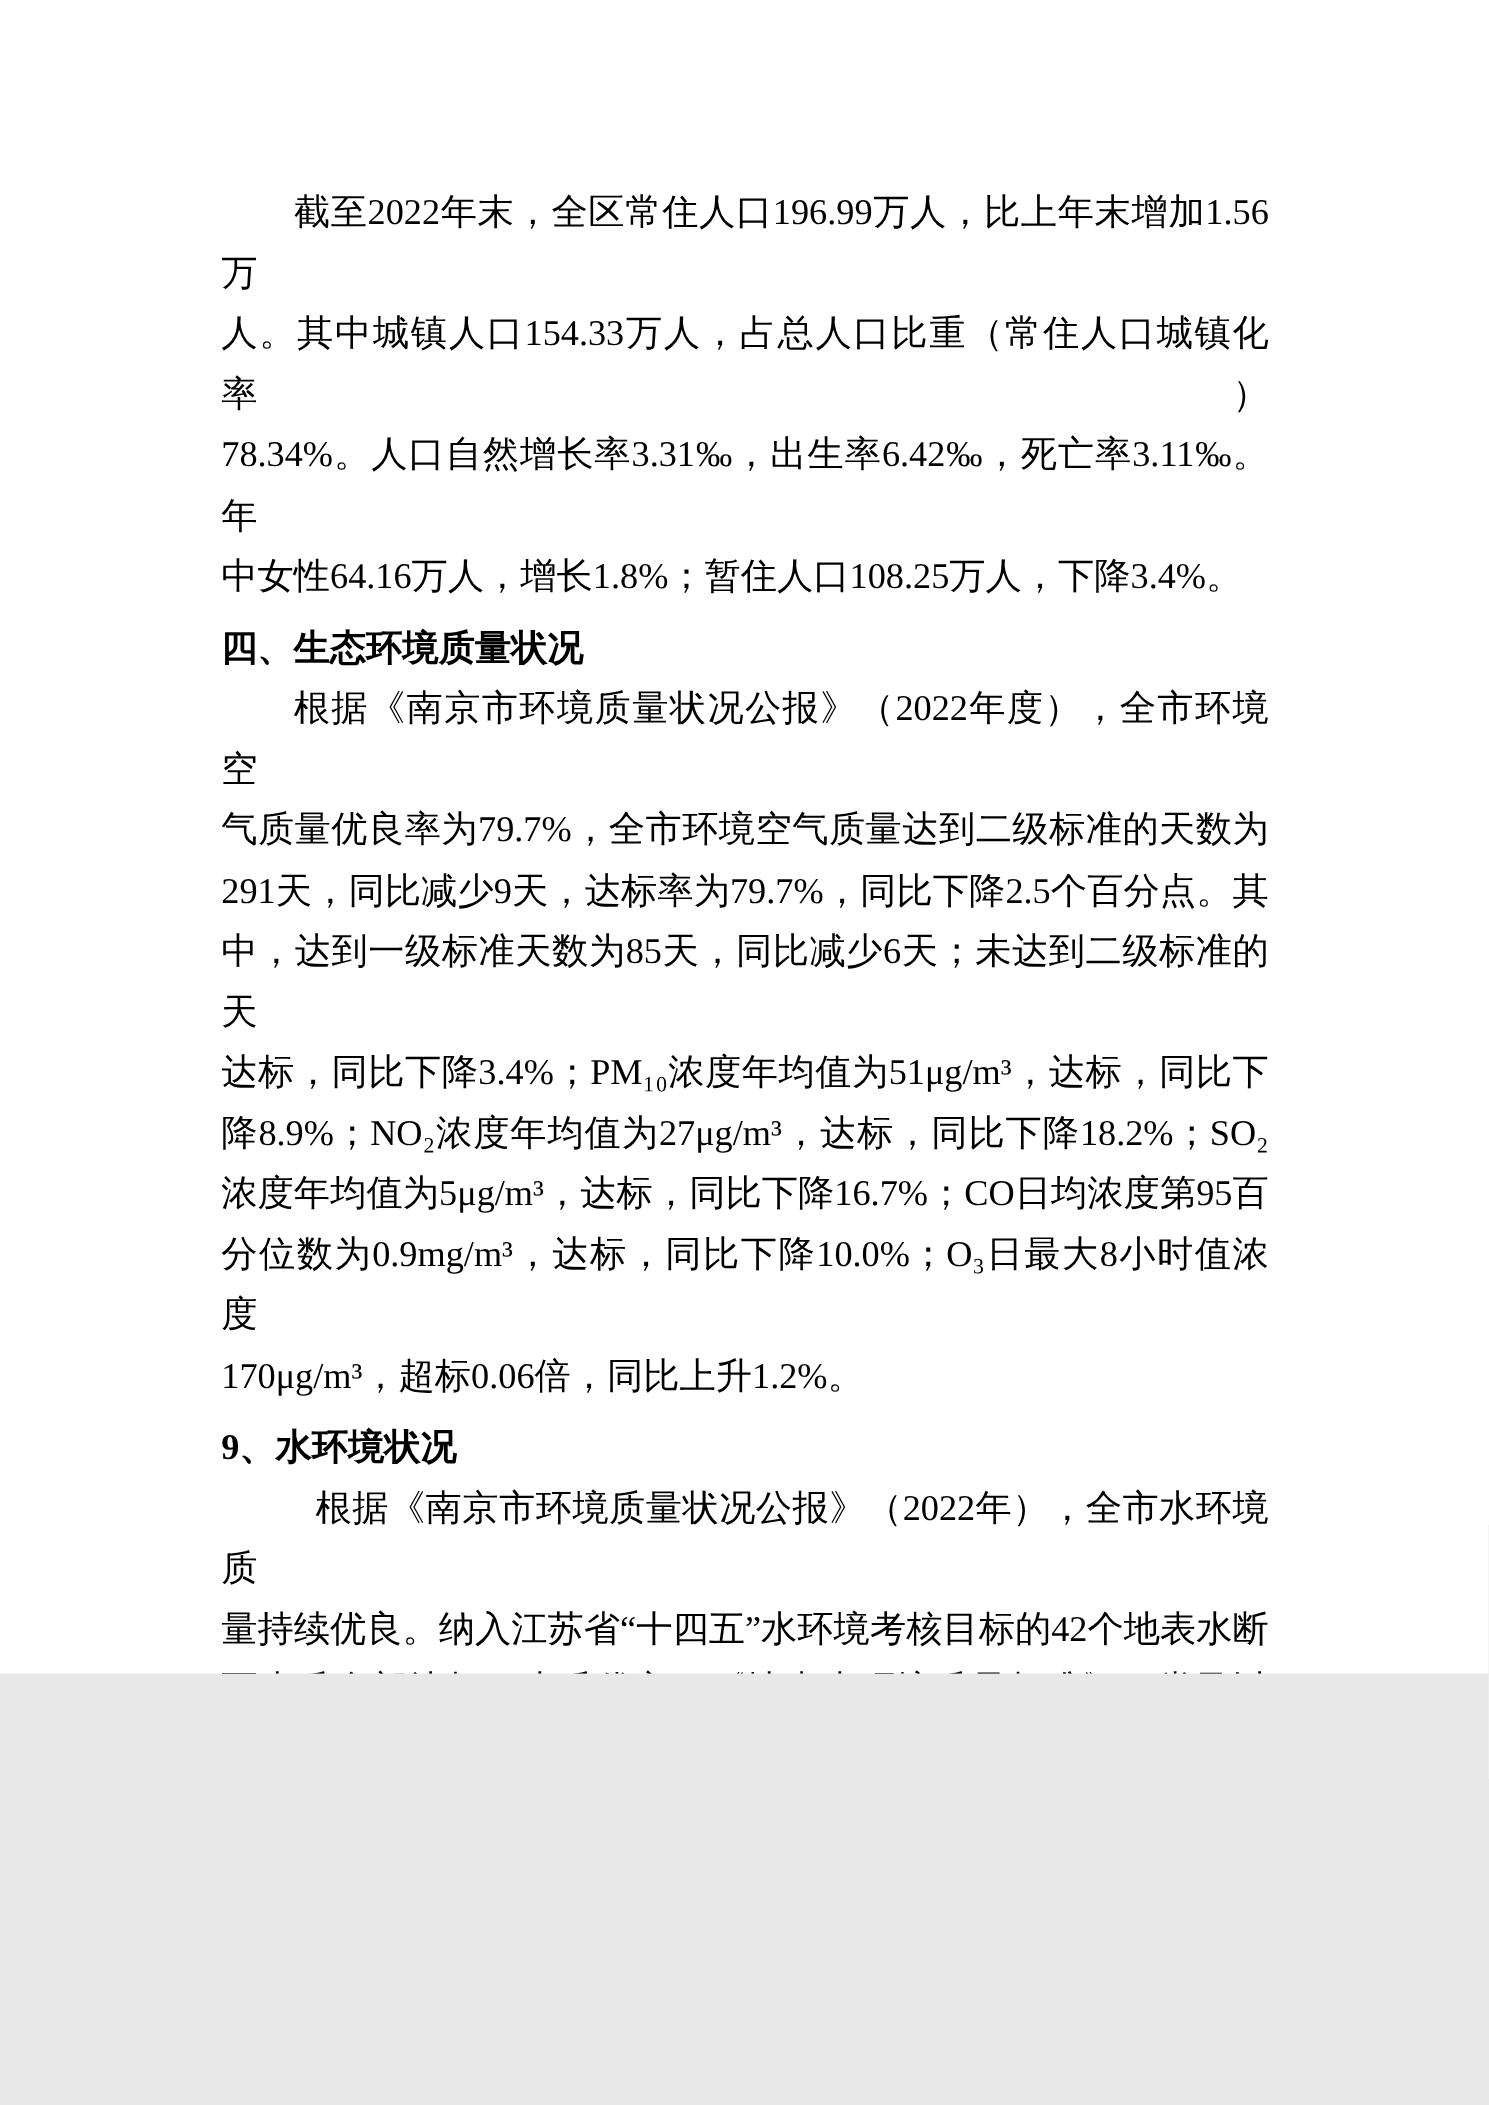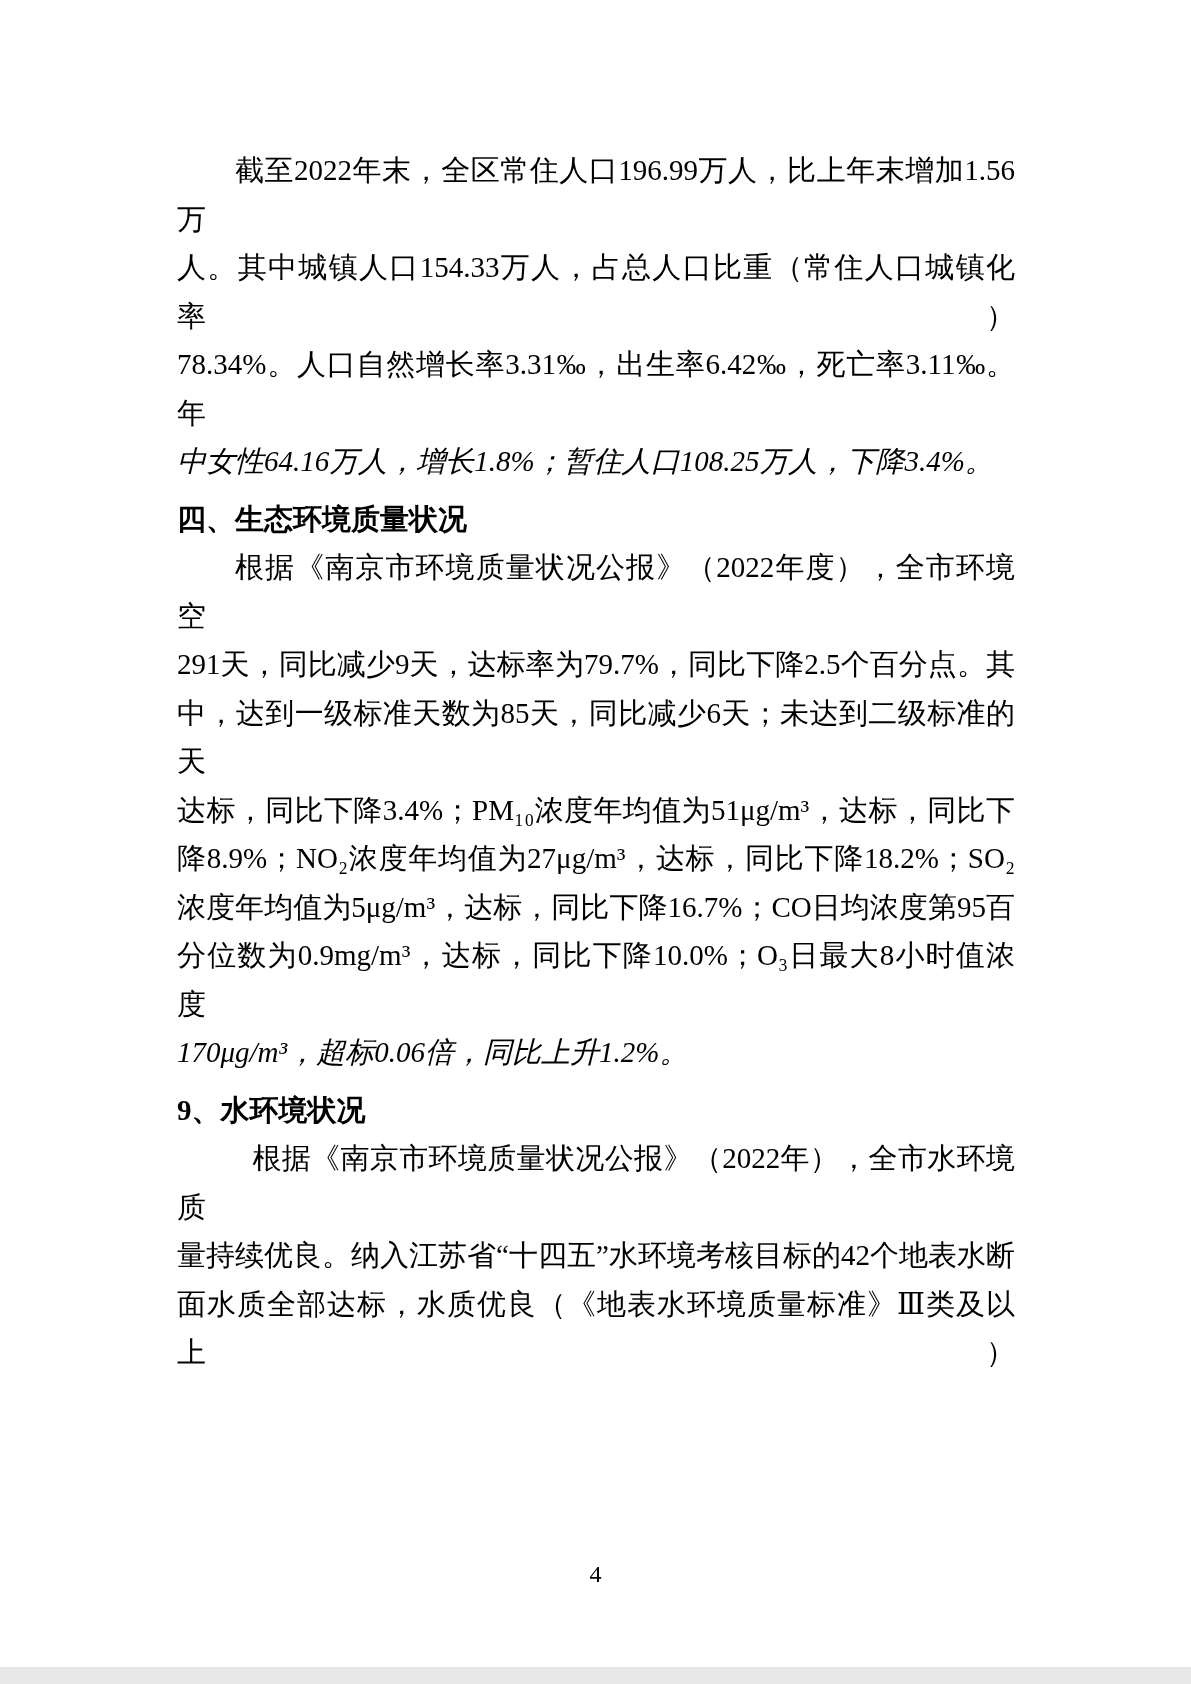--- a/index.html
+++ b/index.html
@@ -3,21 +3,21 @@
 <meta charset="utf-8">
 <style>
   html, body {
     margin: 0;
     padding: 0;
     background: #e8e8e8;
   }
   .page {
     position: relative;
     width: 1191px;
-    height: 1667px;
+    height: 1339px;
     margin: 0 auto;
     background: #ffffff;
     color: #000000;
     font-family: "Liberation Serif", "DejaVu Serif", serif;
     overflow: hidden;
   }
   .content {
     position: absolute;
     left: 177px;
     top: 146px;
@@ -30,21 +30,20 @@
     text-align: justify;
     text-align-last: justify;
     -moz-text-align-last: justify;
     white-space: normal;
     overflow: hidden;
   }
   .paragraph .line.first.indent-2 { text-indent: 2em; }
   .paragraph .line.first.indent-26 { text-indent: 2.6em; }
   .paragraph .line.last {
     text-align-last: left;
-    font-style: italic;
     -moz-text-align-last: left;
   }
   .heading { margin-top: 9px; }
   .heading .line {
     font-weight: bold;
     text-align-last: left;
     -moz-text-align-last: left;
   }
   .paragraph { margin-top: 0; }
   .footer {
@@ -69,20 +68,21 @@
         <div class="line first indent-2">截至2022年末，全区常住人口196.99万人，比上年末增加1.56万</div>
         <div class="line">人。其中城镇人口154.33万人，占总人口比重（常住人口城镇化率）</div>
         <div class="line">78.34%。人口自然增长率3.31‰，出生率6.42‰，死亡率3.11‰。年</div>
         <div class="line last">中女性64.16万人，增长1.8%；暂住人口108.25万人，下降3.4%。</div>
       </div>
       <div class="block heading level-1">
         <div class="line first last">四、生态环境质量状况</div>
       </div>
       <div class="block paragraph">
         <div class="line first indent-2">根据《南京市环境质量状况公报》（2022年度），全市环境空</div>
+        <div class="line">气质量优良率为79.7%，全市环境空气质量达到二级标准的天数为</div>
         <div class="line">291天，同比减少9天，达标率为79.7%，同比下降2.5个百分点。其</div>
         <div class="line">中，达到一级标准天数为85天，同比减少6天；未达到二级标准的天</div>
         <div class="line">达标，同比下降3.4%；PM₁₀浓度年均值为51μg/m³，达标，同比下</div>
         <div class="line">降8.9%；NO₂浓度年均值为27μg/m³，达标，同比下降18.2%；SO₂</div>
         <div class="line">浓度年均值为5μg/m³，达标，同比下降16.7%；CO日均浓度第95百</div>
         <div class="line">分位数为0.9mg/m³，达标，同比下降10.0%；O₃日最大8小时值浓度</div>
         <div class="line last">170μg/m³，超标0.06倍，同比上升1.2%。</div>
       </div>
       <div class="block heading level-2">
         <div class="line first last">9、水环境状况</div>

